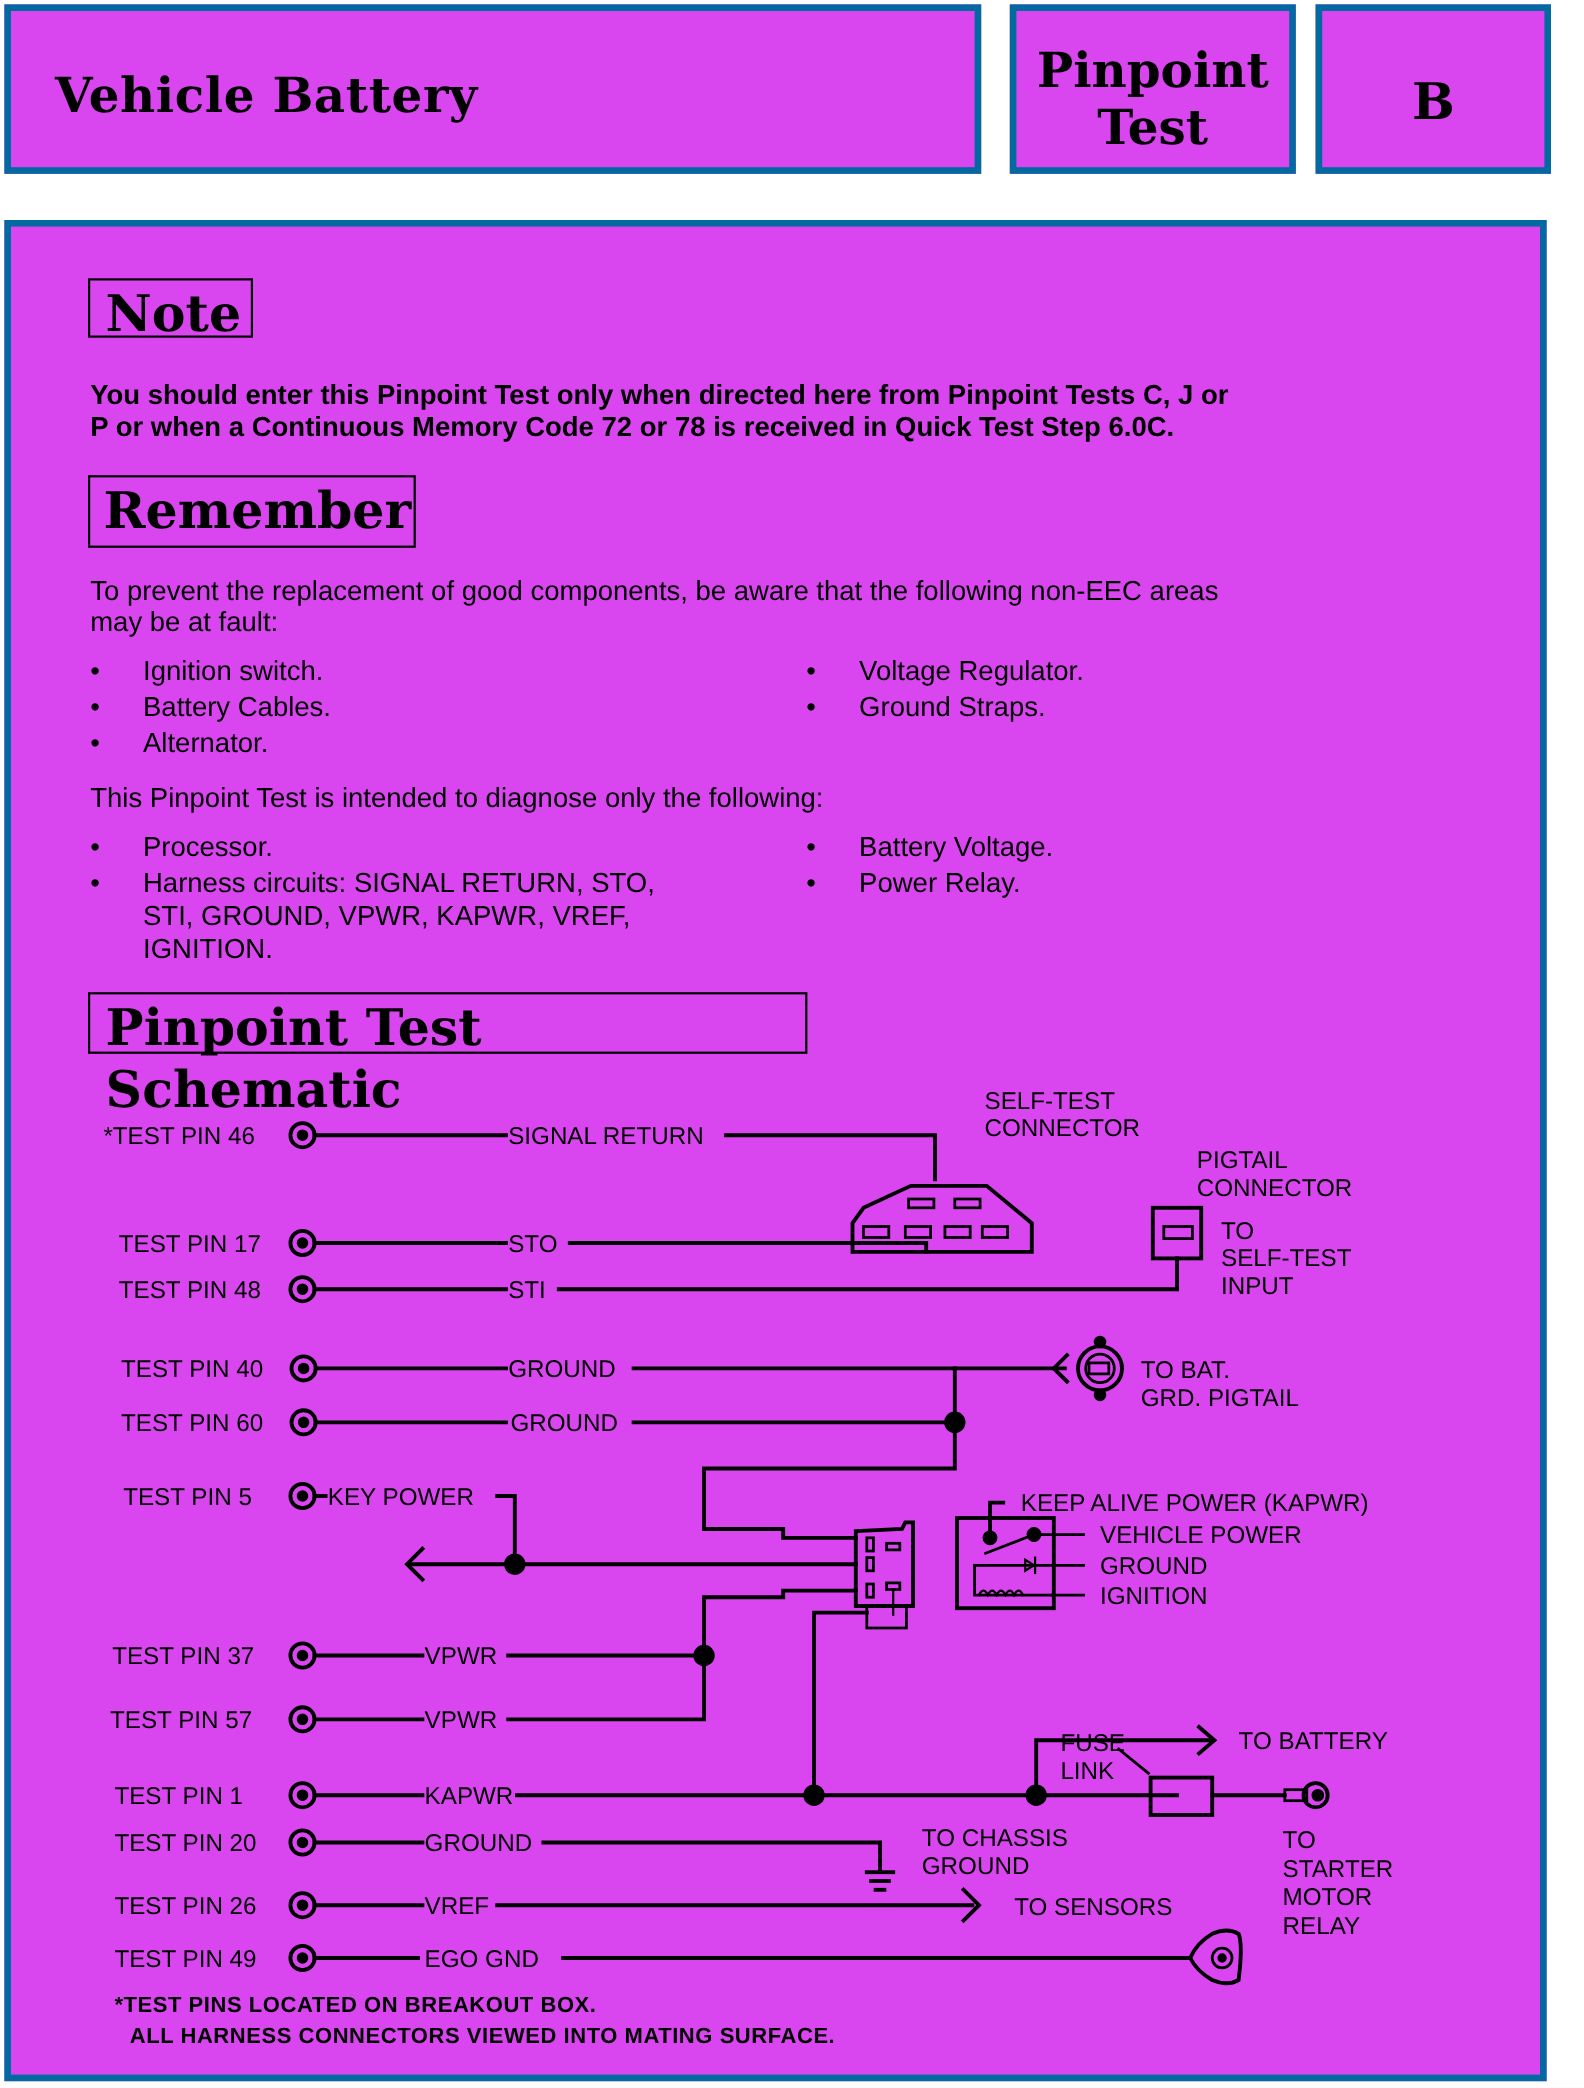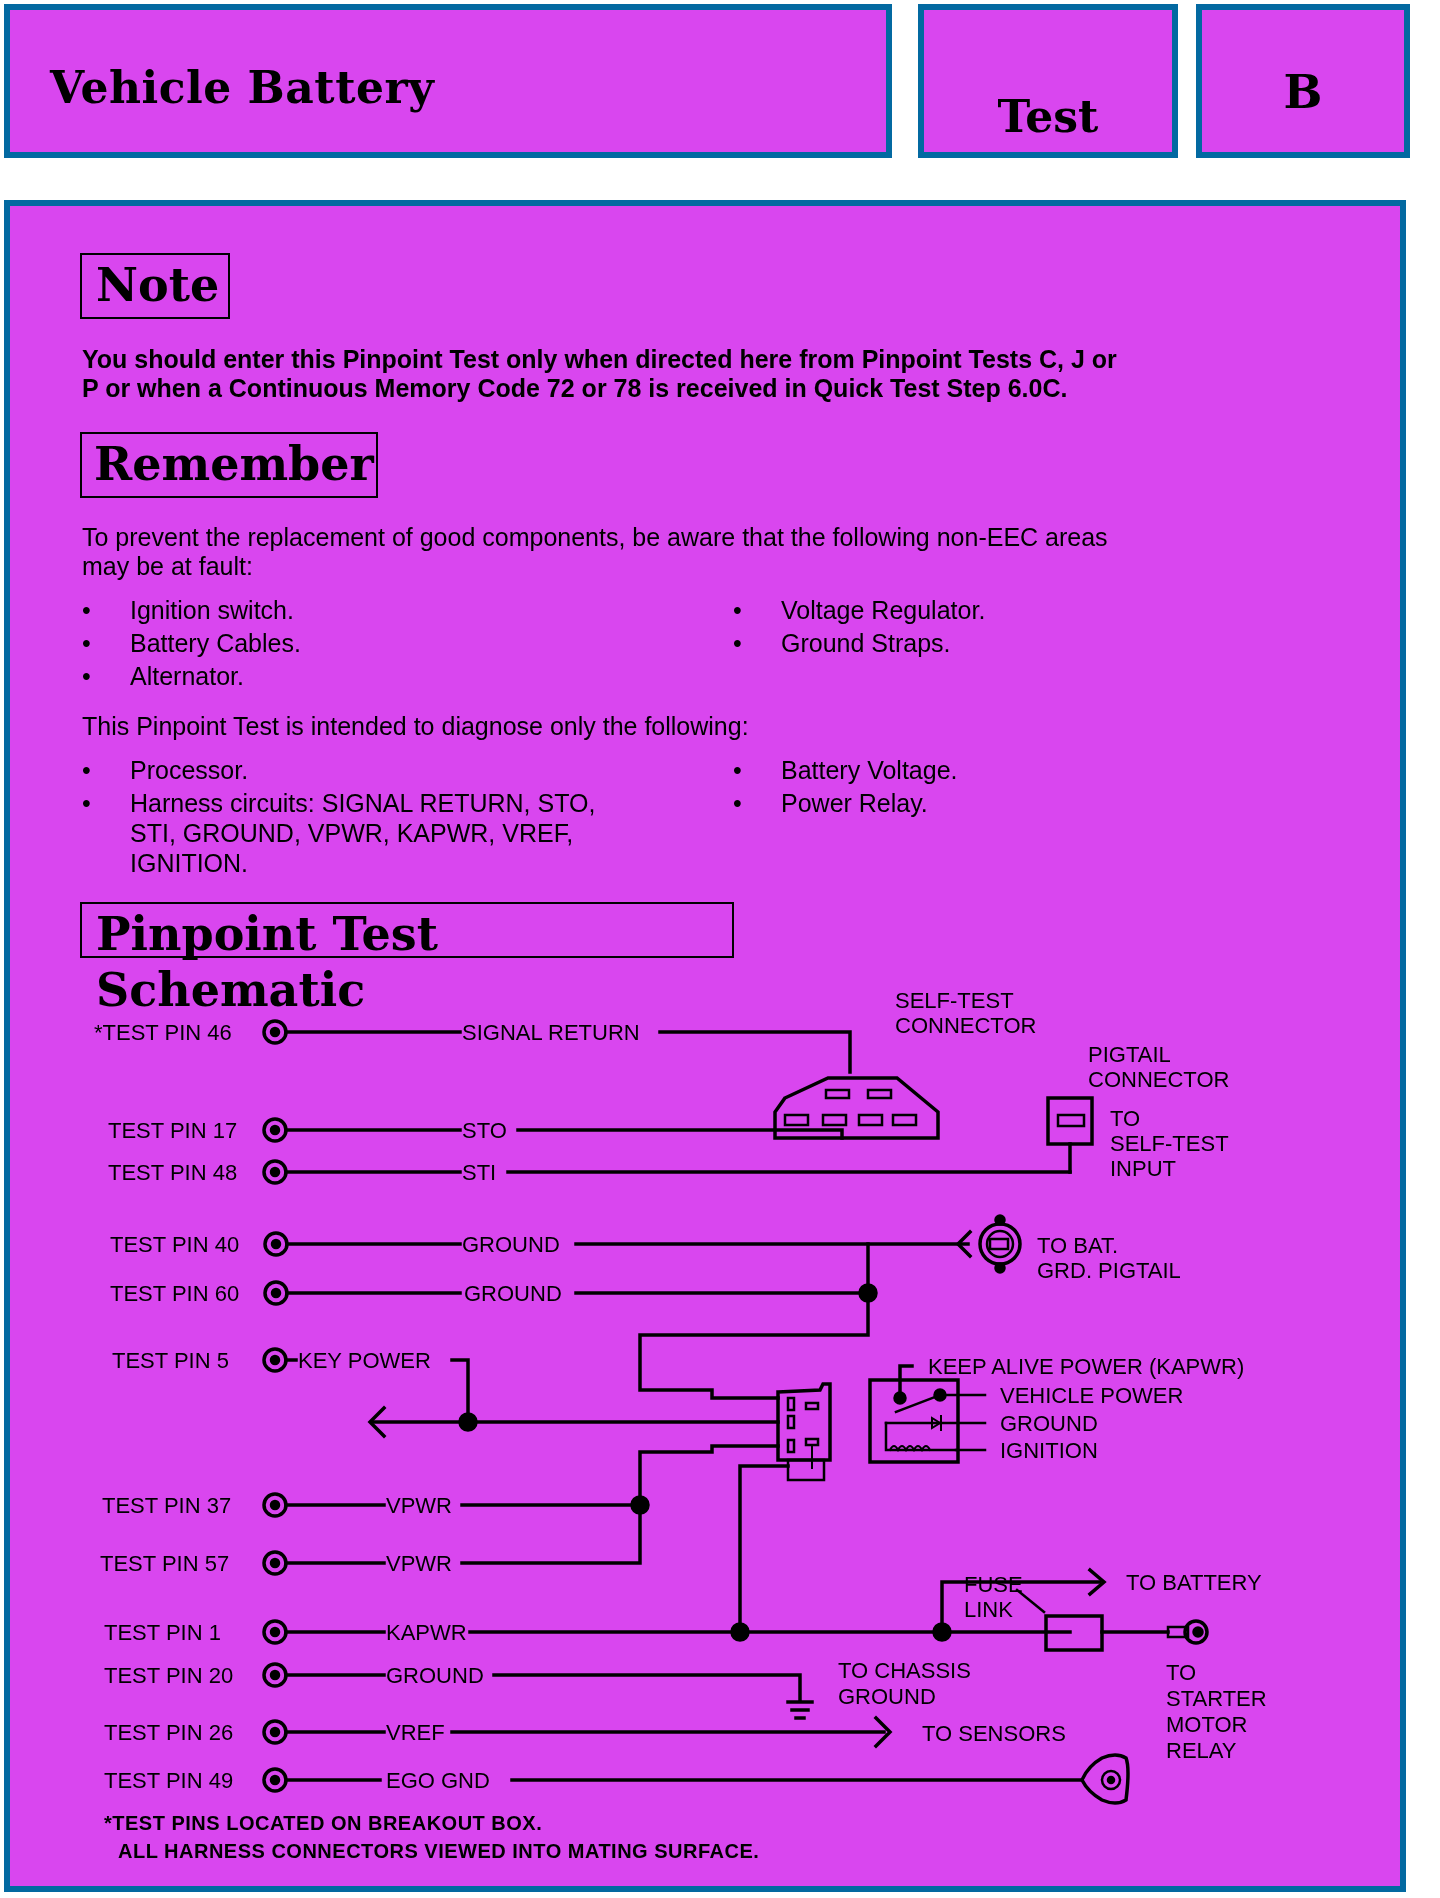--- a/index.html
+++ b/index.html
@@ -6,39 +6,40 @@
   body { width:1440px; height:1898px; position:relative; overflow:hidden; color:#000; font-family:"Liberation Sans", sans-serif; }
   .box { position:absolute; border:6px solid #0369a1; box-sizing:border-box; background:#d946ef; }
   .hdr-title { position:absolute; left:4px; top:4px; width:888px; height:154px; }
   .hdr-title span { position:absolute; left:40px; top:52px; font-family:"DejaVu Serif", serif; font-weight:bold; font-size:44px; letter-spacing:0.5px; }
   .hdr-pp { position:absolute; left:918px; top:4px; width:260px; height:154px; }
   .hdr-pp div { position:absolute; left:0; right:0; text-align:center; font-family:"DejaVu Serif", serif; font-weight:bold; font-size:44px; line-height:50px; }
   .hdr-letter { position:absolute; left:1196px; top:4px; width:214px; height:154px; }
   .hdr-letter span { position:absolute; left:0; right:0; top:55px; text-align:center; font-family:"DejaVu Serif", serif; font-weight:bold; font-size:46px; }
   .main { position:absolute; left:4px; top:200px; width:1402px; height:1692px; }
   .section-h { position:absolute; border:2px solid #000; font-family:"DejaVu Serif", serif; font-weight:bold; padding:2px 14px; box-sizing:border-box; }
-  .note-h { left:80px; top:253px; width:150px; height:66px; font-size:46px; line-height:56px; }
+  .note-h { left:80px; top:253px; width:150px; height:54px; font-size:46px; line-height:56px; }
   .rem-h { left:80px; top:432px; width:298px; height:66px; font-size:46px; line-height:56px;padding-left:12px; }
   .sch-h { left:80px; top:902px; width:654px; height:56px; font-size:46px; line-height:56px; }
   .txt { position:absolute; font-size:25px; line-height:29px; }
   .bold { font-weight:bold; }
   .bul { position:absolute; font-size:25px; line-height:32px; }
   .bul .dot { position:absolute; left:0; top:0; }
   .bul .t { position:absolute; left:48px; top:0; white-space:nowrap; }
   svg#schem { position:absolute; left:0; top:960px; }
   svg text { font-family:"Liberation Sans", sans-serif; font-size:22px; fill:#000; }
   .foot { position:absolute; left:100px; font-weight:bold; font-size:20px; letter-spacing:0.5px; }
 </style>
 </head>
 <body>
 
 <div class="box hdr-title">
   <span>Vehicle Battery</span>
 </div>
 <div class="box hdr-pp">
+  <div style="top:30px">Pinpoint</div>
   <div style="top:82px">Test</div>
 </div>
 <div class="box hdr-letter">
   <span>B</span>
 </div>
 
 <div class="box main"></div>
 
 <div class="section-h note-h">Note</div>
 <div class="txt bold" style="left:82px; top:345px; width:1260px;">You should enter this Pinpoint Test only when directed here from Pinpoint Tests C, J or</div>

